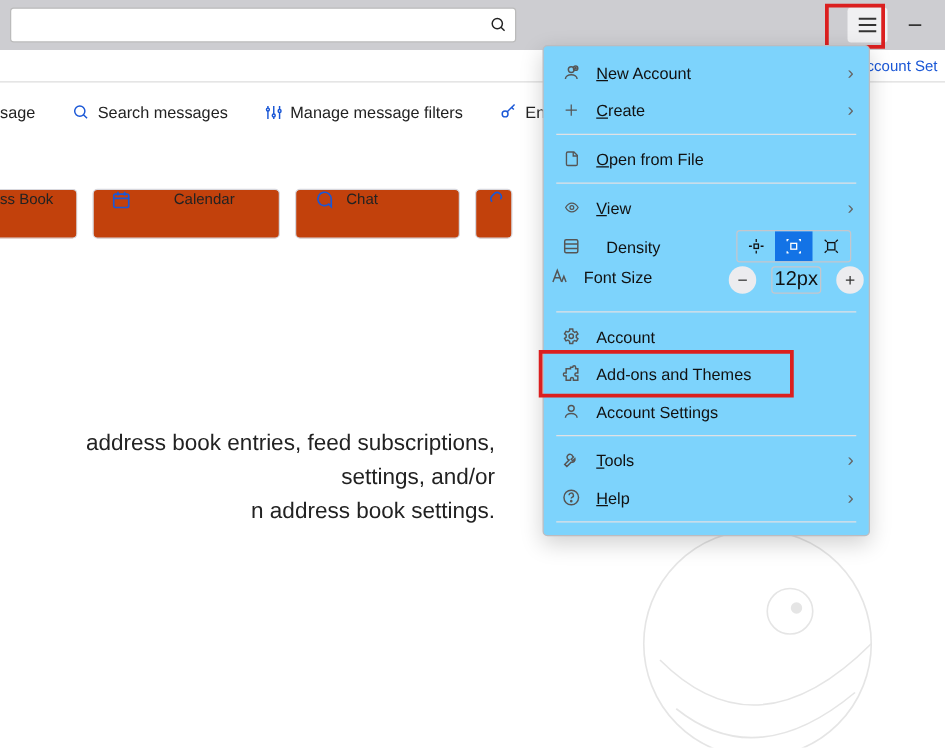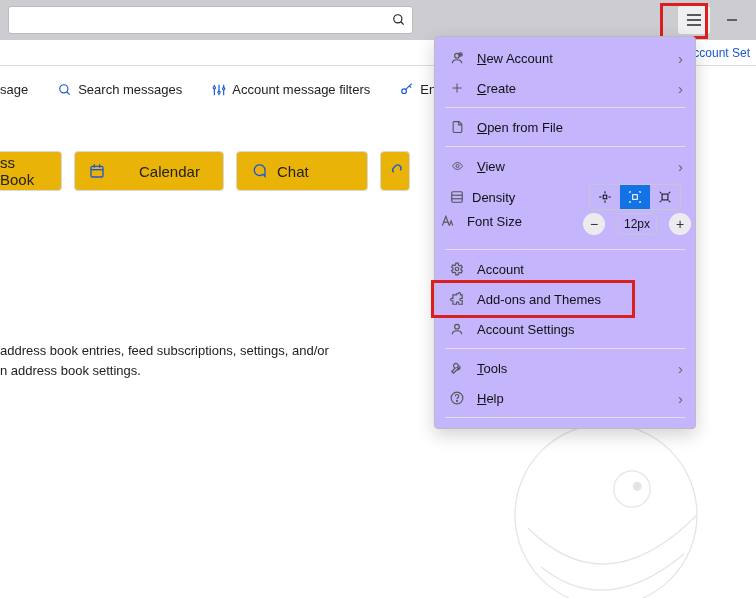--- a/index.html
+++ b/index.html
@@ -13,49 +13,49 @@
     .hamburger-highlight { border: 3px solid #db1f1f; padding: 1px; position: absolute; top: 3px; left: 660px; width: 48px; height: 36px; }
     .minimize-btn { width: 32px; height: 28px; display: flex; align-items: center; justify-content: center; margin-left: 6px; }
 
     .toolbar-row2 { height: 26px; background: #fff; border-bottom: 1px solid #ddd; display: flex; justify-content: flex-end; padding-right: 6px; align-items: center; font-size: 12px; color: #1a57d6; }
 
     .tool-strip { display: flex; gap: 30px; padding: 16px 0 0 0; align-items: center; font-size: 13px; color: #0b0b0b; }
     .tool-item { display: flex; gap: 6px; align-items: center; color: #222; }
     .tool-strip .tool-item svg { color: #1a57d6; }
 
     .card-row { display: flex; gap: 12px; margin-top: 54px; padding-left: 0; }
-    .card { background: #eab308; border: 1px solid #d8d8de; border-radius: 4px; height: 40px; display: flex; align-items: center; gap: 10px; padding: 0 14px; font-size: 15px; color: #222; }
+    .card { background: #c2410c; border: 1px solid #d8d8de; border-radius: 4px; height: 40px; display: flex; align-items: flex-start; gap: 10px; padding: 0 14px; font-size: 12px; color: #222; }
     .card svg { color: #1a57d6; }
     .card.first { width: 62px; padding-left: 0; border-left: none; border-top-left-radius: 0; border-bottom-left-radius: 0; }
     .card.c2 { width: 150px; gap: 34px; }
     .card.c3 { width: 132px; }
     .card.c4 { width: 30px; padding: 0 6px; }
 
-    .desc-text { margin-top: 150px; font-size: 13px; color: #222; line-height: 1.5; padding-right: 360px; }
+    .desc-text { margin-top: 150px; font-size: 18px; color: #222; line-height: 1.5; padding-right: 360px; text-align: right; }
 
     
-    .menu { position: absolute; top: 36px; right: 60px; width: 262px; background: #c4b5fd; border: 1px solid #bcbcc0; border-radius: 4px; box-shadow: 0 6px 18px rgba(0,0,0,.18); padding: 6px 0; font-size: 13px; color: #111; }
+    .menu { position: absolute; top: 36px; right: 60px; width: 262px; background: #7dd3fc; border: 1px solid #bcbcc0; border-radius: 4px; box-shadow: 0 6px 18px rgba(0,0,0,.18); padding: 6px 0; font-size: 13px; color: #111; }
     .menu-item { display: flex; align-items: center; height: 30px; padding: 0 14px; gap: 12px; position: relative; }
     .menu-item .lbl { flex: 1; }
     .menu-item .lbl u { text-decoration: underline; }
     .menu-item.sub::after { content: "›"; color: #666; font-size: 15px; position: absolute; right: 12px; }
     .menu-sep { height: 1px; background: #e1e1e4; margin: 4px 10px; }
     .menu-icon { width: 16px; height: 16px; display: flex; align-items: center; justify-content: center; color: #555; }
     .menu-item .shortcut { color: #555; font-size: 12px; }
 
     .density-row { display: flex; align-items: center; height: 32px; padding: 0 14px; gap: 12px; }
-    .density-row .lead { display: flex; gap: 7px; align-items: center; flex: 1; }
+    .density-row .lead { display: flex; gap: 20px; align-items: center; flex: 1; }
     .density-btns { display: flex; border: 1px solid #c6c6cc; border-radius: 3px; overflow: hidden; }
     .density-btns div { width: 30px; height: 24px; display: flex; align-items: center; justify-content: center; }
     .density-btns .active { background: #1373e6; color: #fff; }
 
     .font-row { display: flex; align-items: flex-start; height: 32px; padding: 0 4px; gap: 12px; }
     .font-row .lead { display: flex; gap: 12px; align-items: center; flex: 1; }
     .circ-btn { width: 22px; height: 22px; border-radius: 50%; background: #ececef; display: flex; align-items: center; justify-content: center; font-size: 14px; color: #333; }
-    .font-val { width: 40px; height: 22px; border: 1px solid #c6c6cc; border-radius: 3px; display: flex; align-items: center; justify-content: center; font-size: 12px; }
+    .font-val { width: 40px; height: 22px; border: 1px solid #c6c6cc; border-radius: 3px; display: flex; align-items: center; justify-content: center; font-size: 16px; }
 
     .addon-highlight { position: absolute; border: 3px solid #db1f1f; pointer-events: none; }
 
     .bird-bg { position: absolute; right: -40px; bottom: -60px; width: 380px; height: 260px; opacity: .13; pointer-events: none; }
   </style>
 </head>
 <body>
 
 <div class="titlebar">
   <div class="search-wrap">
@@ -98,21 +98,21 @@
   </div>
   <div class="tool-item">
     <svg width="14" height="14" viewBox="0 0 24 24" fill="none" stroke="currentColor" stroke-width="2">
         <line x1="4" y1="3" x2="4" y2="21"></line>
         <circle cx="4" cy="8" r="2" fill="#fff"></circle>
         <line x1="12" y1="3" x2="12" y2="21"></line>
         <circle cx="12" cy="16" r="2" fill="#fff"></circle>
         <line x1="20" y1="3" x2="20" y2="21"></line>
         <circle cx="20" cy="10" r="2" fill="#fff"></circle>
       </svg>
-    <span>Account message filters</span>
+    <span>Manage message filters</span>
   </div>
   <div class="tool-item">
     <svg width="14" height="14" viewBox="0 0 24 24" fill="none" stroke="currentColor" stroke-width="2">
         <circle cx="7" cy="14" r="4"></circle>
         <line x1="10" y1="11" x2="20" y2="1"></line>
         <line x1="16" y1="5" x2="19" y2="8"></line>
       </svg>
     <span>End-to</span>
   </div>
 </div>

